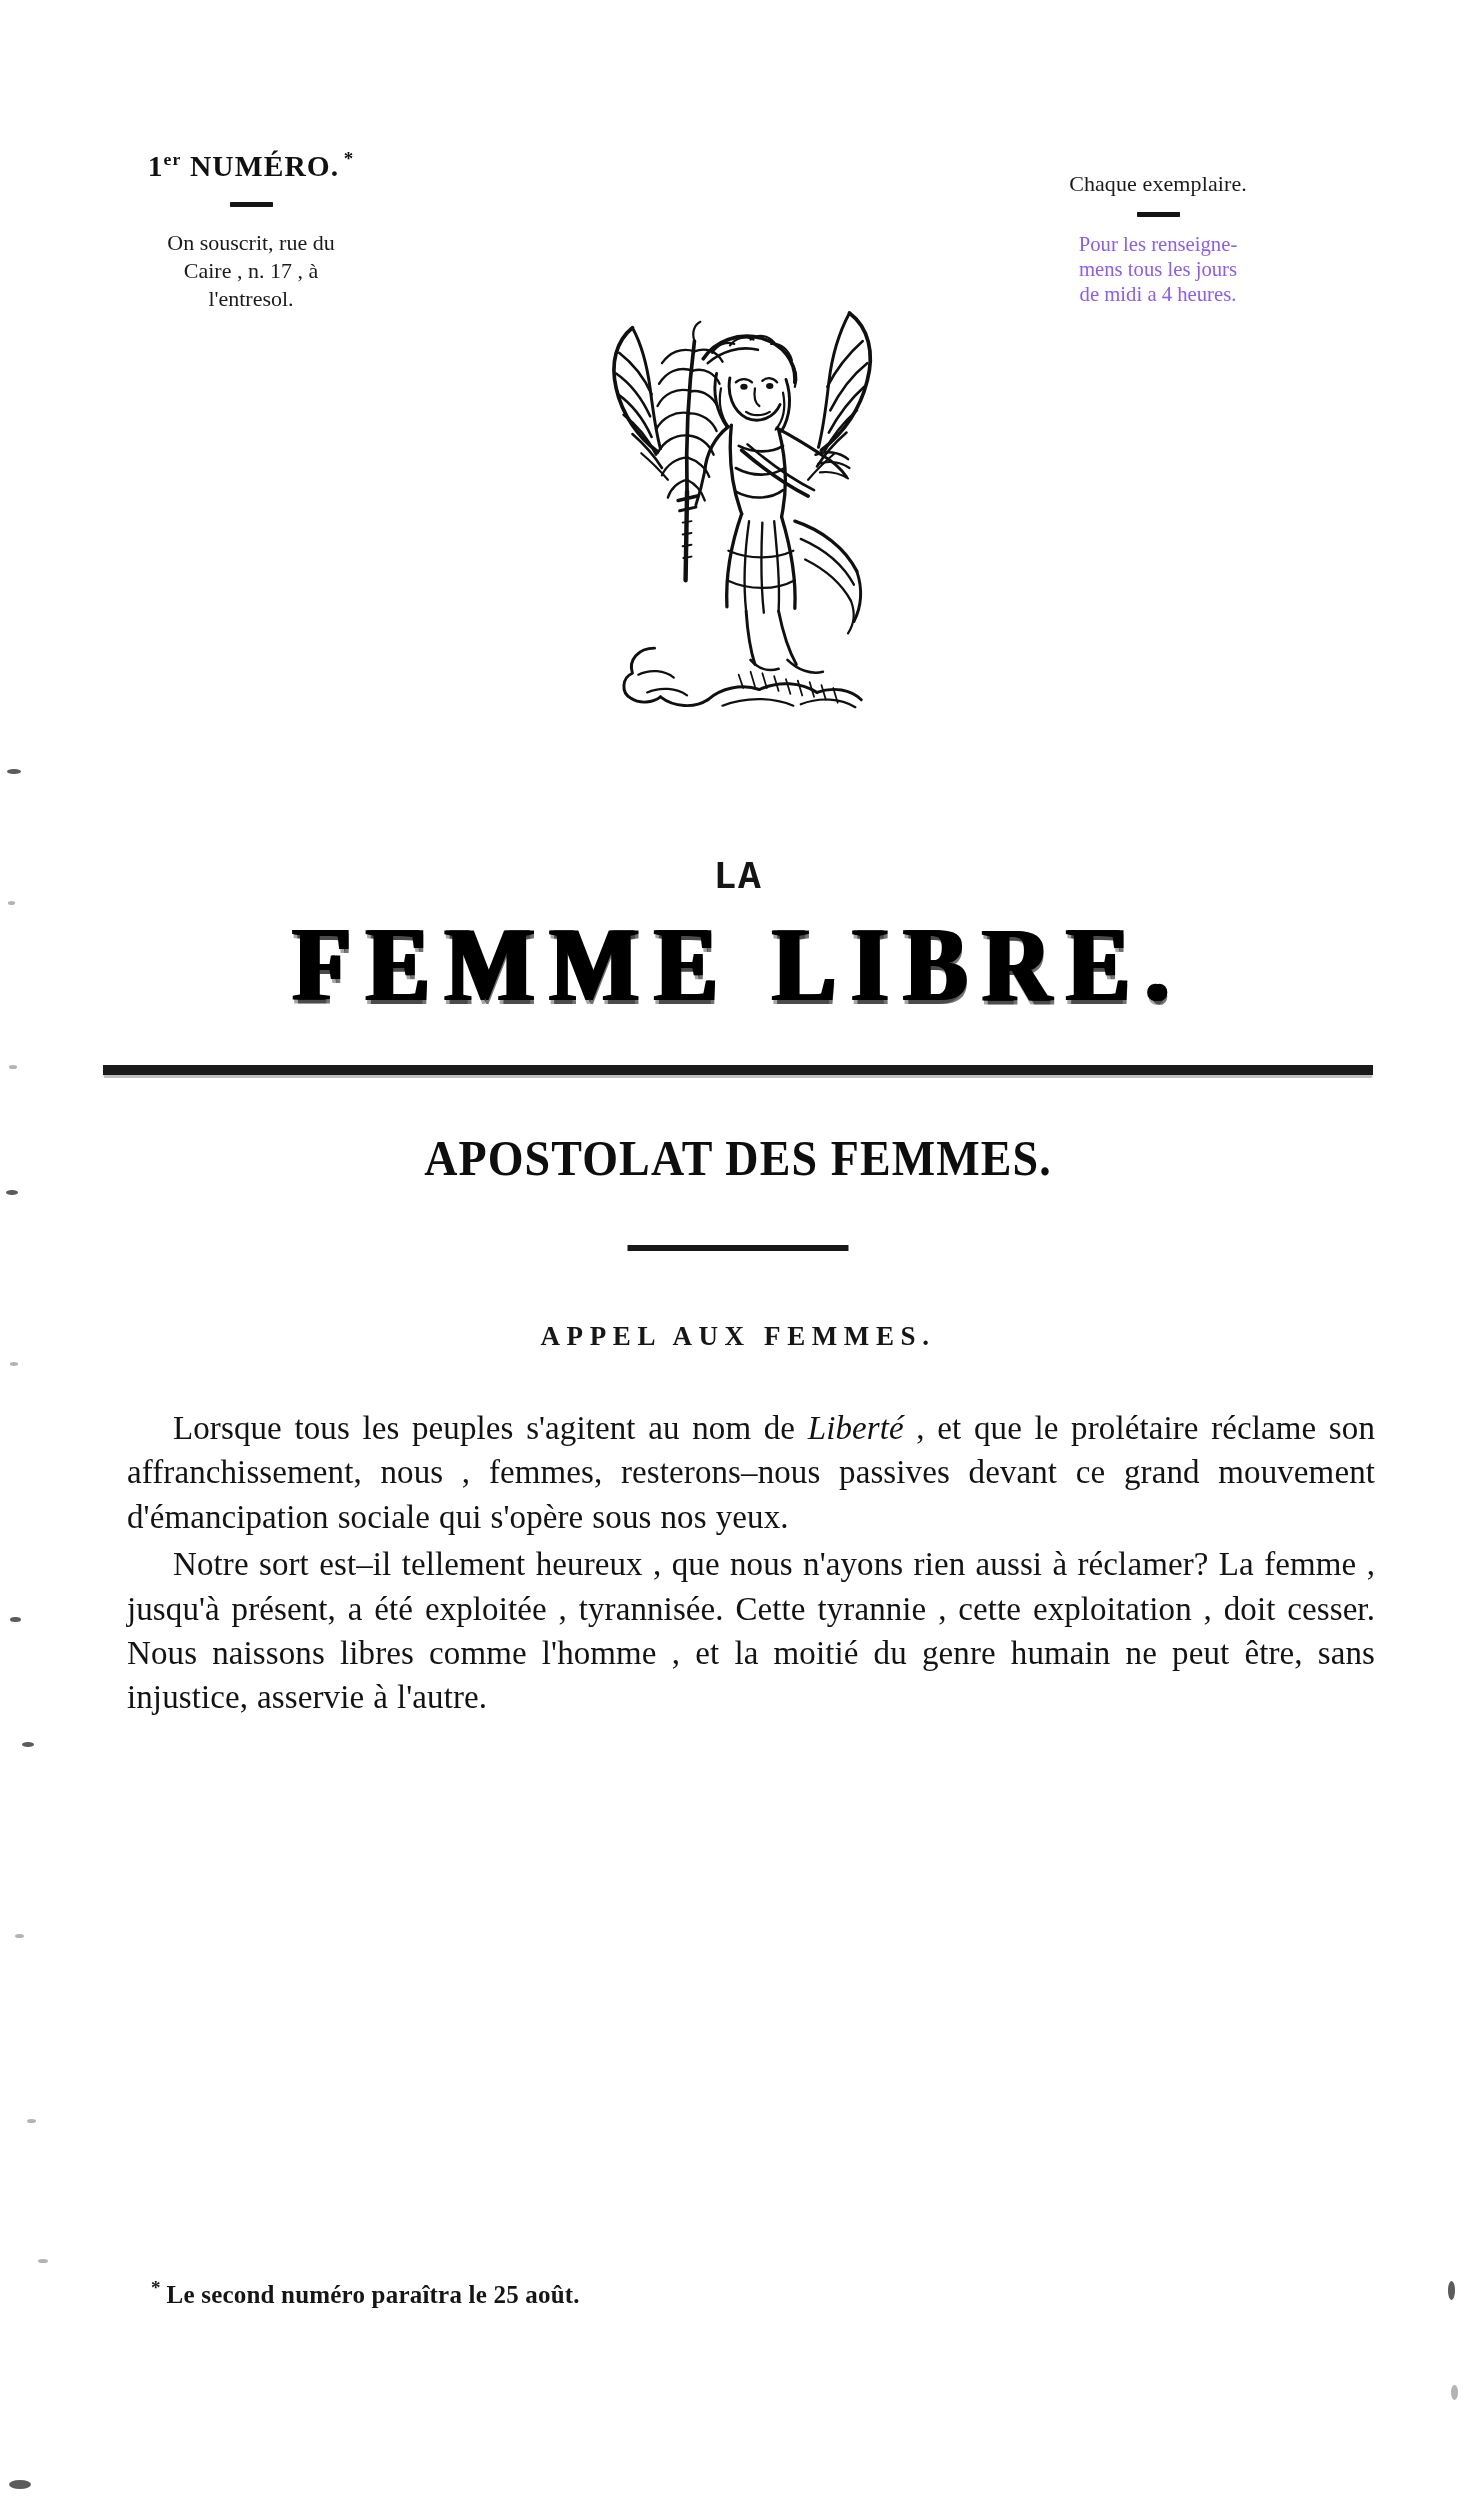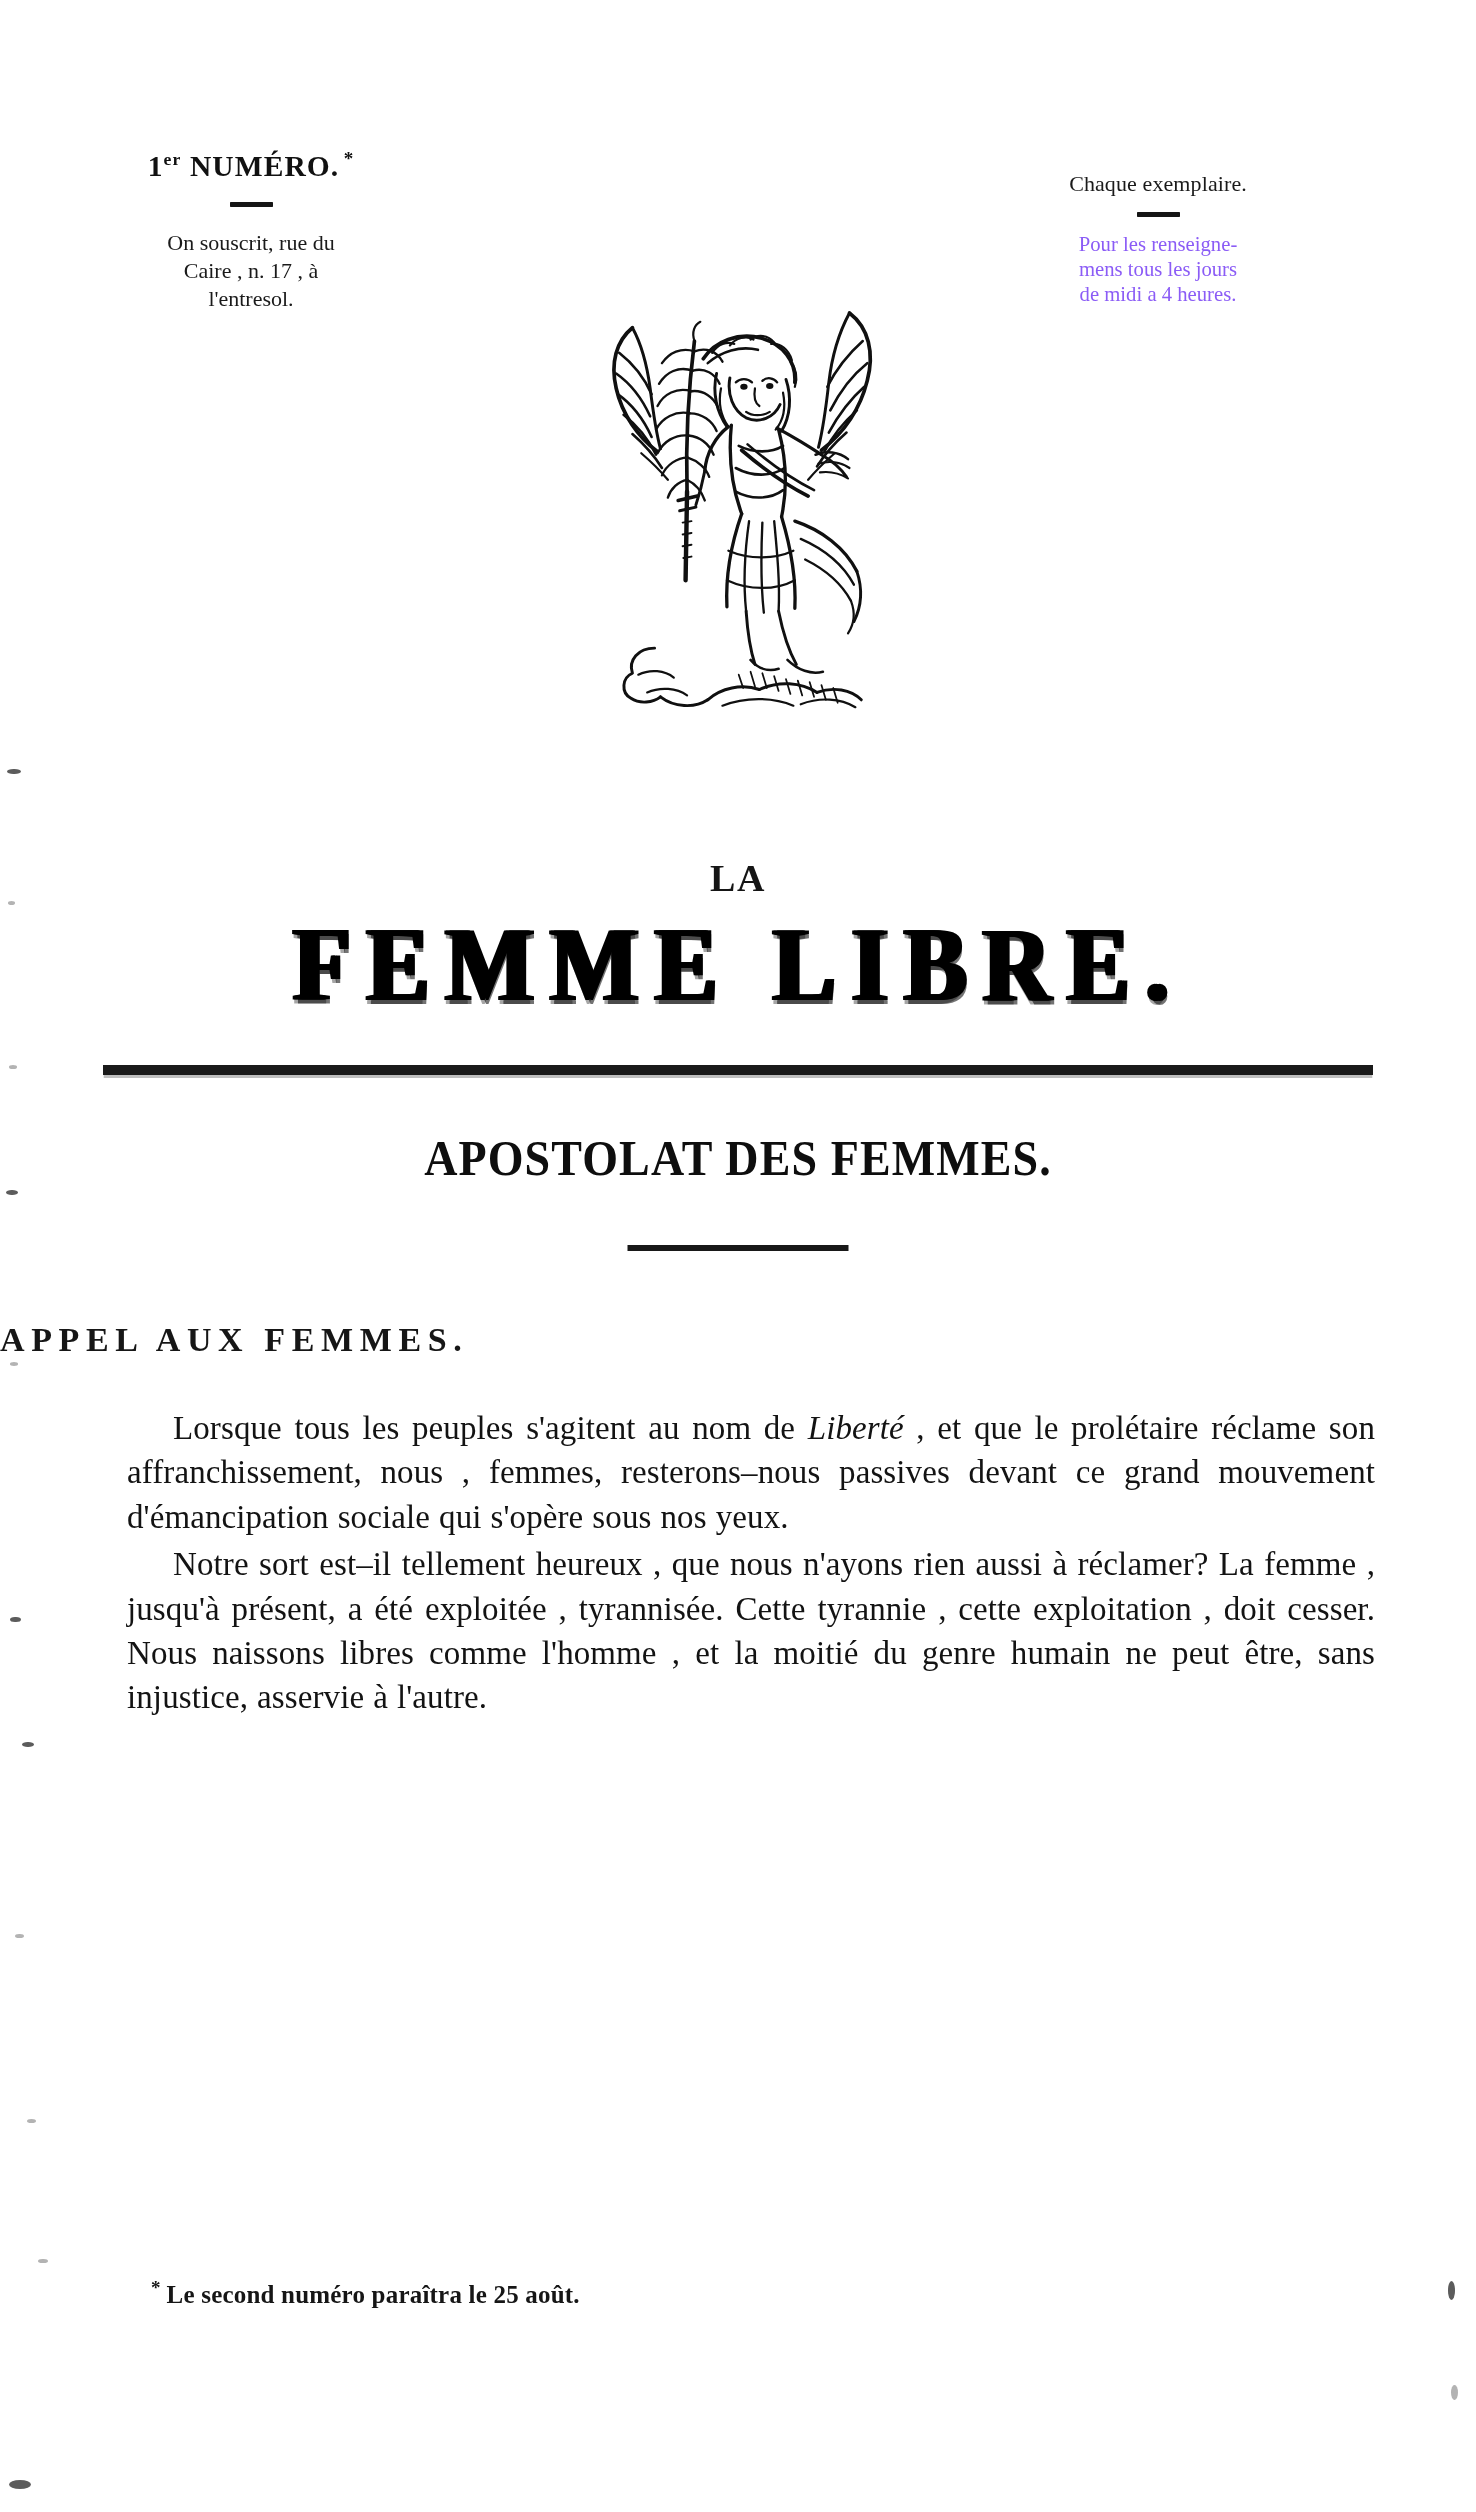--- a/index.html
+++ b/index.html
@@ -98,20 +98,21 @@
   
   .title-la {
     position: absolute;
     top: 856px;
     left: 0; width: 1476px;
     text-align: center;
     font-weight: bold;
     font-size: 38px;
     letter-spacing: 1.5px;
     color: #151515;
+    font-family: Liberation Mono, monospace;
   }
 
   .title-main {
     position: absolute;
     top: 904px;
     left: 0; width: 1476px;
     text-align: center;
     font-family: "Liberation Serif", "DejaVu Serif", serif;
     font-weight: bold;
     font-size: 94px;
@@ -155,23 +156,23 @@
     transform: translateX(-50%);
     width: 221px;
     height: 5.9px;
     background: #181818;
   }
 
   .appel {
     position: absolute;
     top: 1321px;
     left: 0; width: 1476px;
-    text-align: left;
-    font-weight: bold;
-    font-size: 34px;
+    text-align: center;
+    font-weight: bold;
+    font-size: 27px;
     letter-spacing: 6.6px;
     color: #161616;
   }
 
   
   .body-col {
     position: absolute;
     top: 1406px;
     left: 127px;
     width: 1248px;

